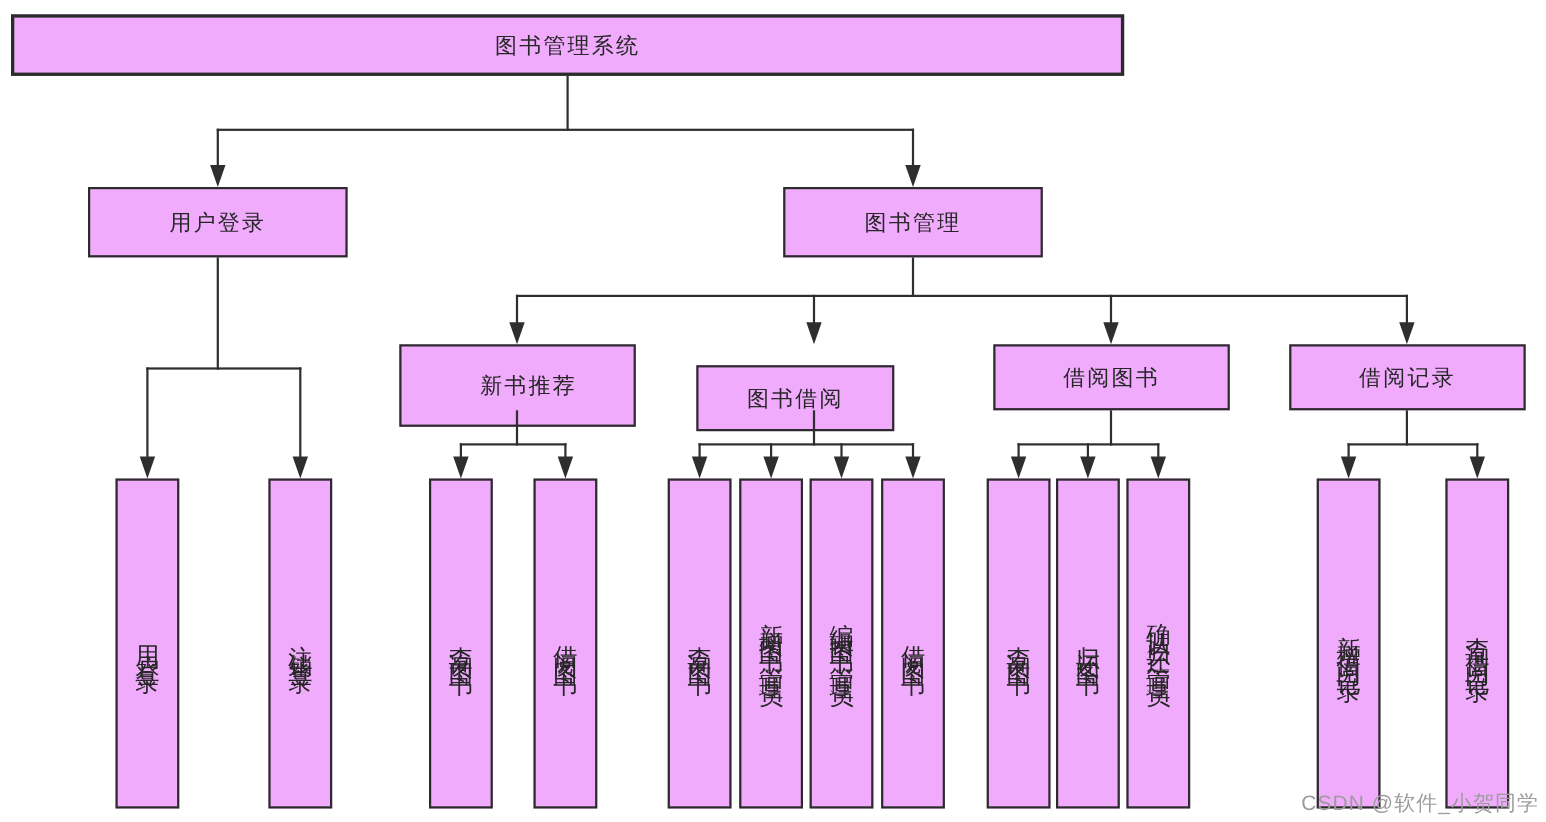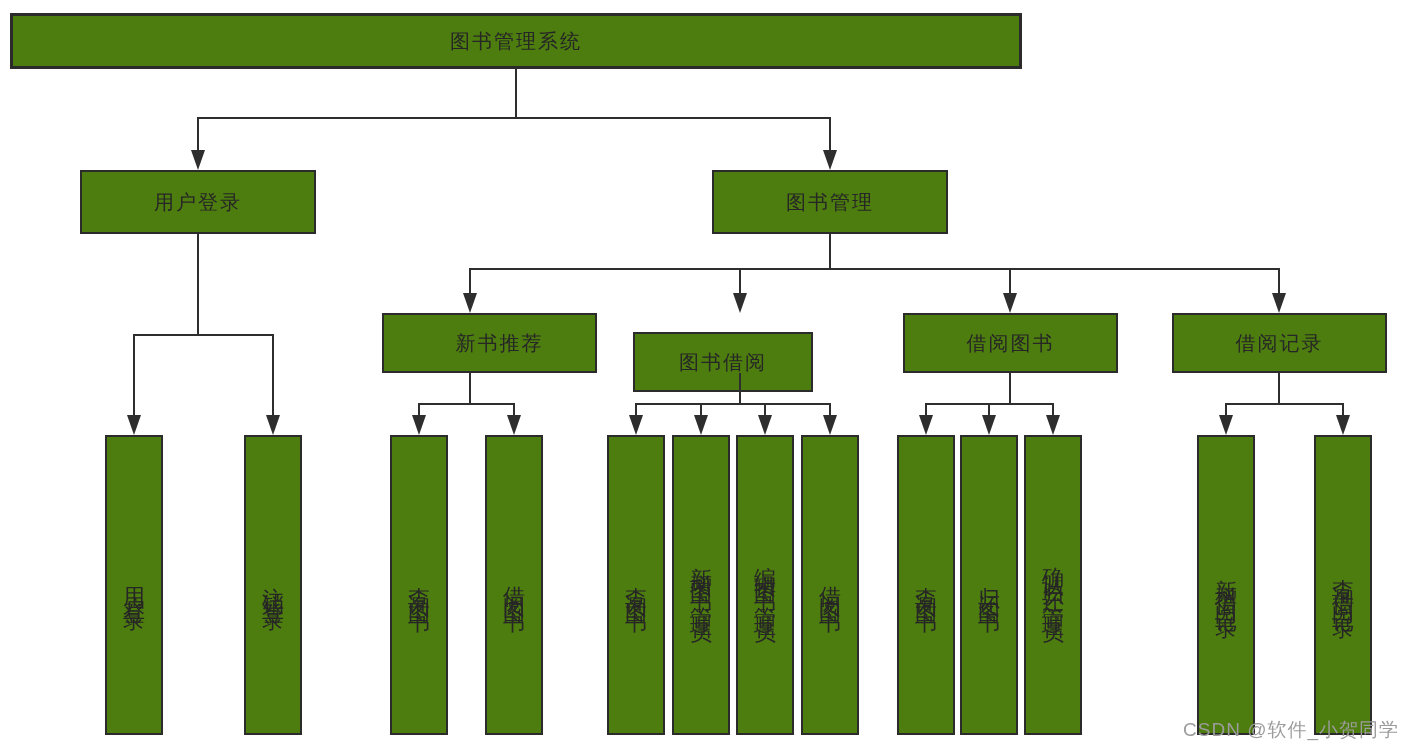--- a/index.html
+++ b/index.html
@@ -1,21 +1,21 @@
 <!DOCTYPE html>
 <html><head>
 <meta charset="utf-8">
 <style>
   html,body{margin:0;padding:0;background:#ffffff;}
   .stage{
     position:relative;width:1405px;height:747px;background:#ffffff;overflow:hidden;
     font-family:"Liberation Sans","DejaVu Sans",sans-serif;color:#262626;
   }
   .box{
-    position:absolute;border:2px solid #2b2b2b;background:#4d7c0f;
+    position:absolute;border:2px solid #2b2b2b;background:#f0abfc;
     display:flex;align-items:center;justify-content:center;
     font-size:20px;letter-spacing:2px;color:#262626;box-sizing:border-box;
   }
   .root{border-width:3px;font-size:20px;}
   .vbox{
     writing-mode:vertical-rl;text-orientation:mixed;
     font-size:22px;letter-spacing:8px;line-height:1;
   }
   .line{position:absolute;background:#2e2e2e;}
   .arrow{
@@ -31,21 +31,21 @@
 </head>
 <body>
 
 <div class="stage">
 
   <div class="box root" style="left:10px;top:13px;width:1012px;height:56px;">图书管理系统</div>
 
   <div class="box" style="left:80px;top:170px;width:236px;height:64px;">用户登录</div>
   <div class="box" style="left:712px;top:170px;width:236px;height:64px;">图书管理</div>
 
-  <div class="box" style="left:382px;top:313px;width:215px;height:60px;padding-left:20px;">新书推荐</div>
+  <div class="box" style="left:363px;top:313px;width:215px;height:75px;padding-left:20px;">新书推荐</div>
   <div class="box" style="left:633px;top:332px;width:180px;height:60px;">图书借阅</div>
   <div class="box" style="left:903px;top:313px;width:215px;height:60px;">借阅图书</div>
   <div class="box" style="left:1172px;top:313px;width:215px;height:60px;">借阅记录</div>
 
   <div class="box vbox" style="left:105px;top:435px;width:58px;height:300px;">用户登录</div>
   <div class="box vbox" style="left:244px;top:435px;width:58px;height:300px;">注销登录</div>
   <div class="box vbox" style="left:390px;top:435px;width:58px;height:300px;">查询图书</div>
   <div class="box vbox" style="left:485px;top:435px;width:58px;height:300px;">借阅图书</div>
   <div class="box vbox" style="left:607px;top:435px;width:58px;height:300px;">查询图书</div>
   <div class="box vbox" style="left:672px;top:435px;width:58px;height:300px;">新增图书（管理员）</div>

